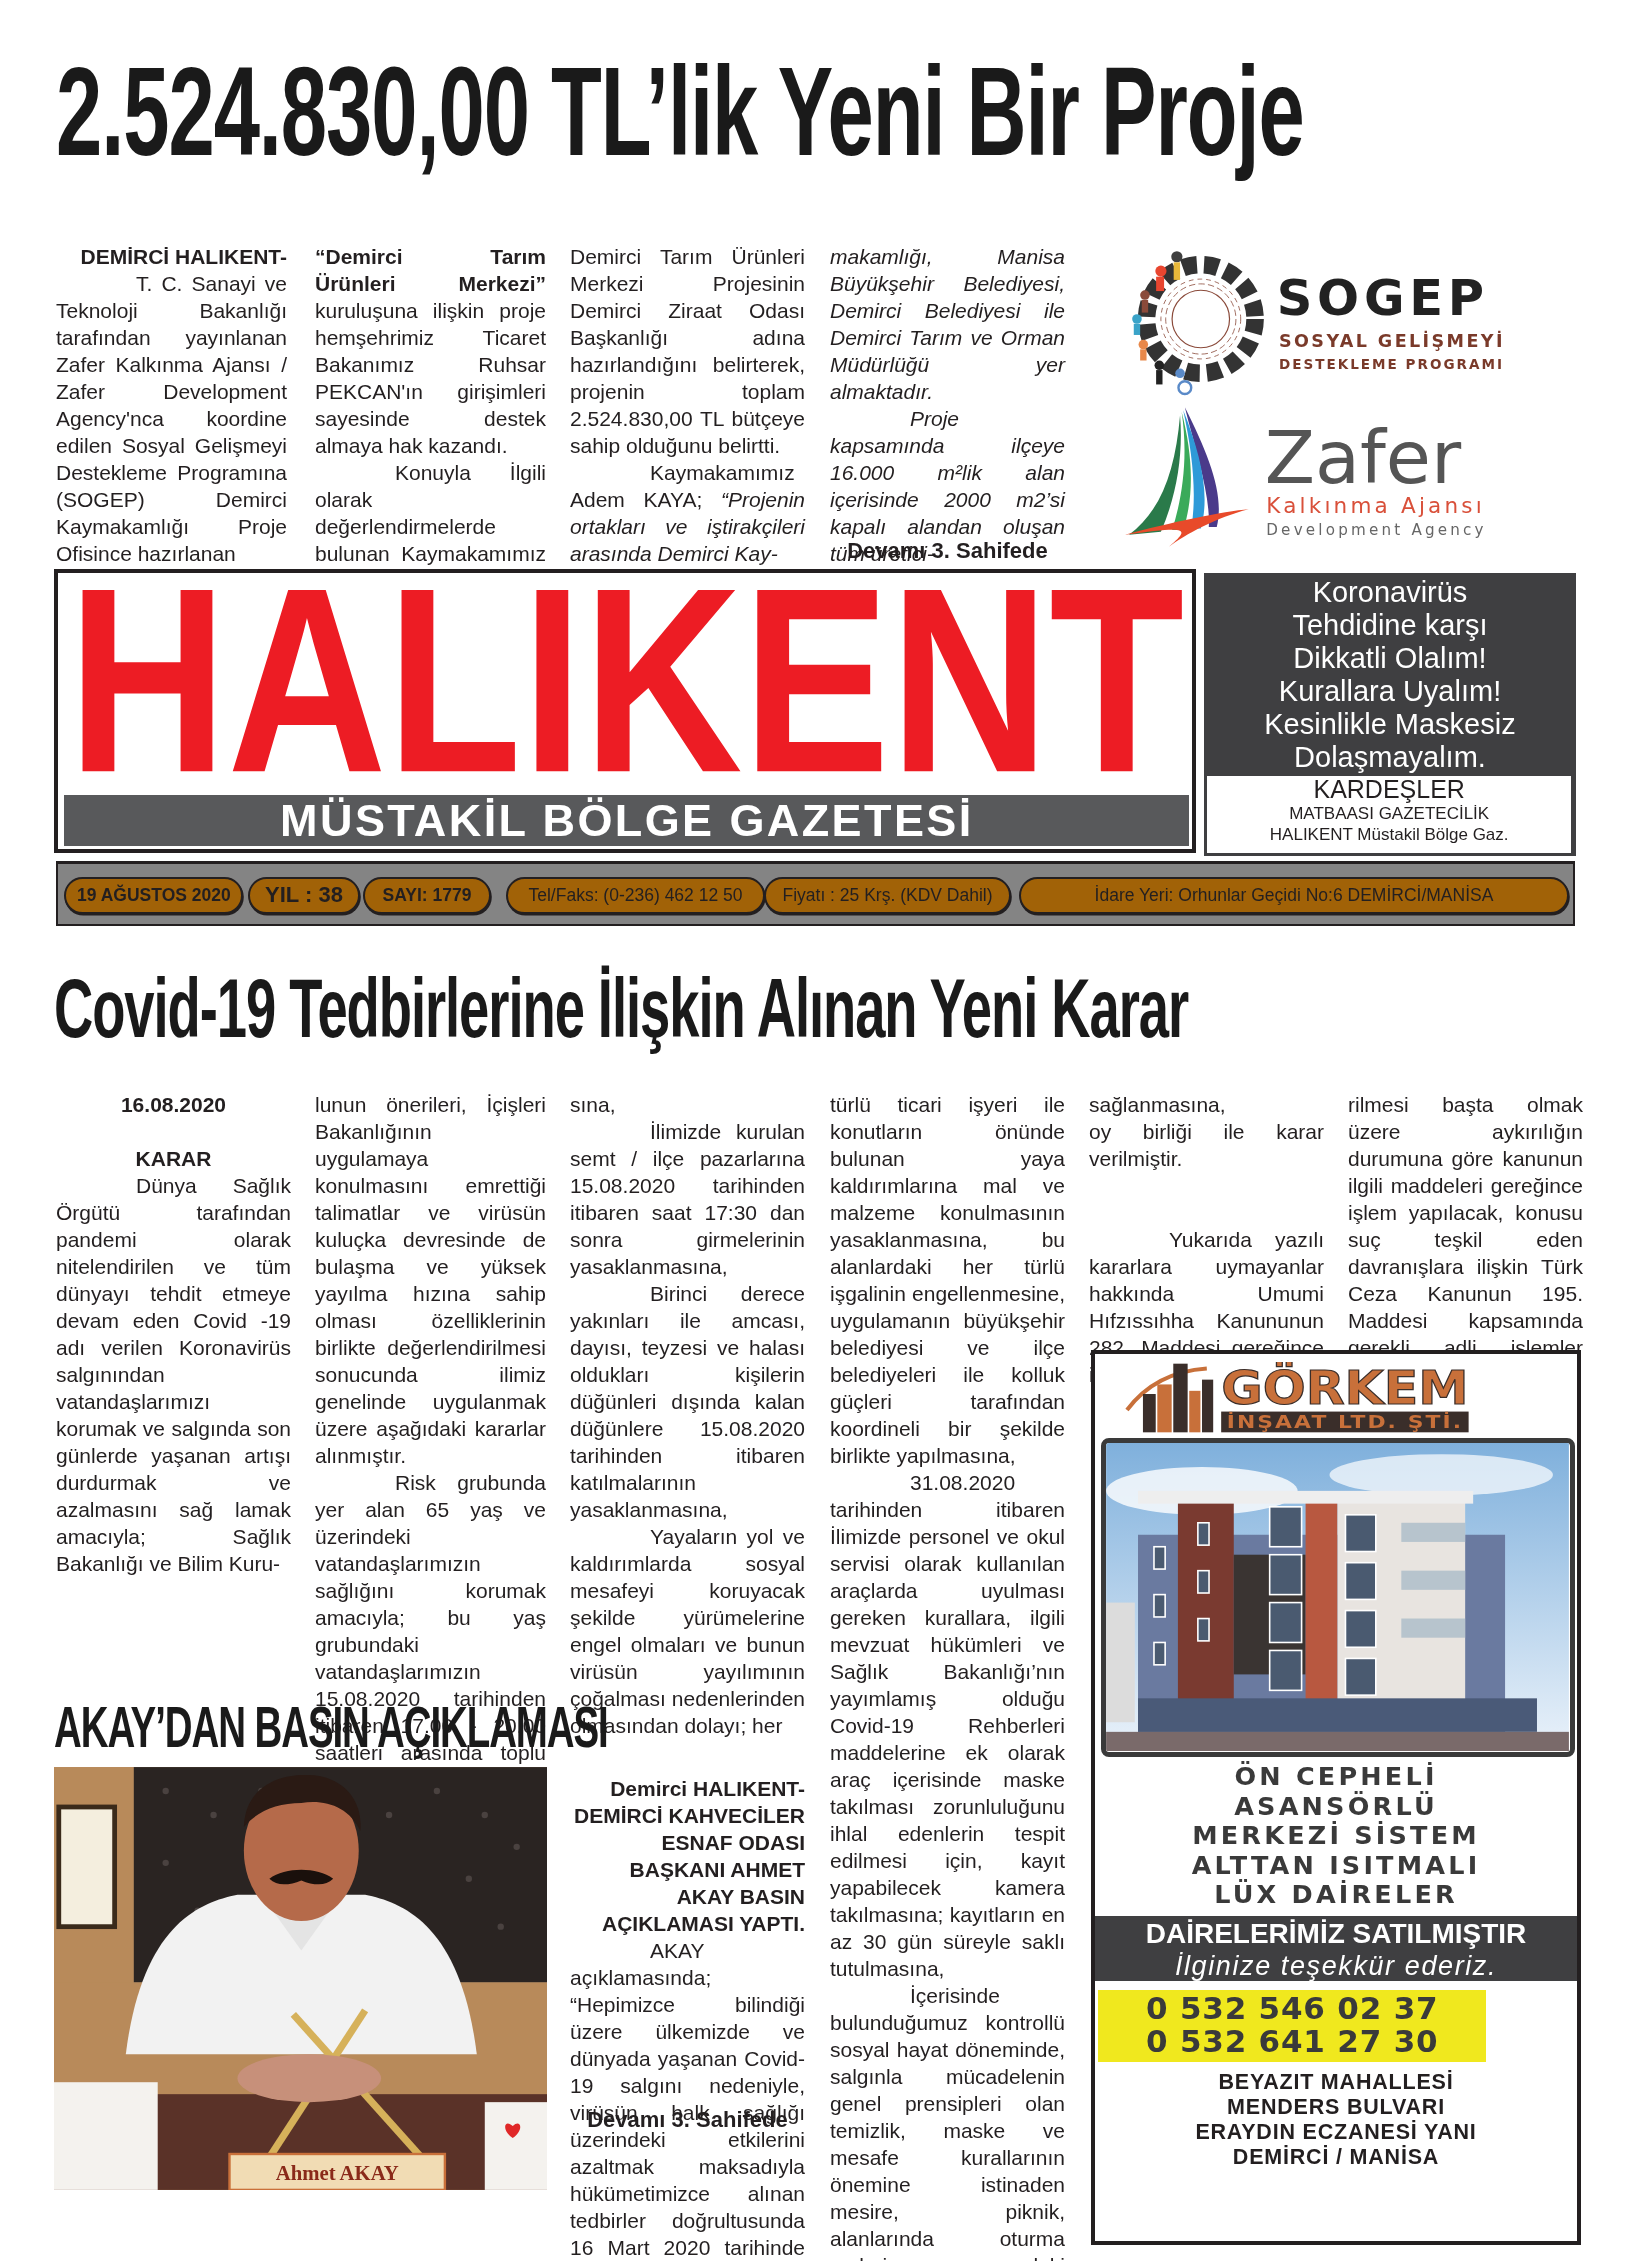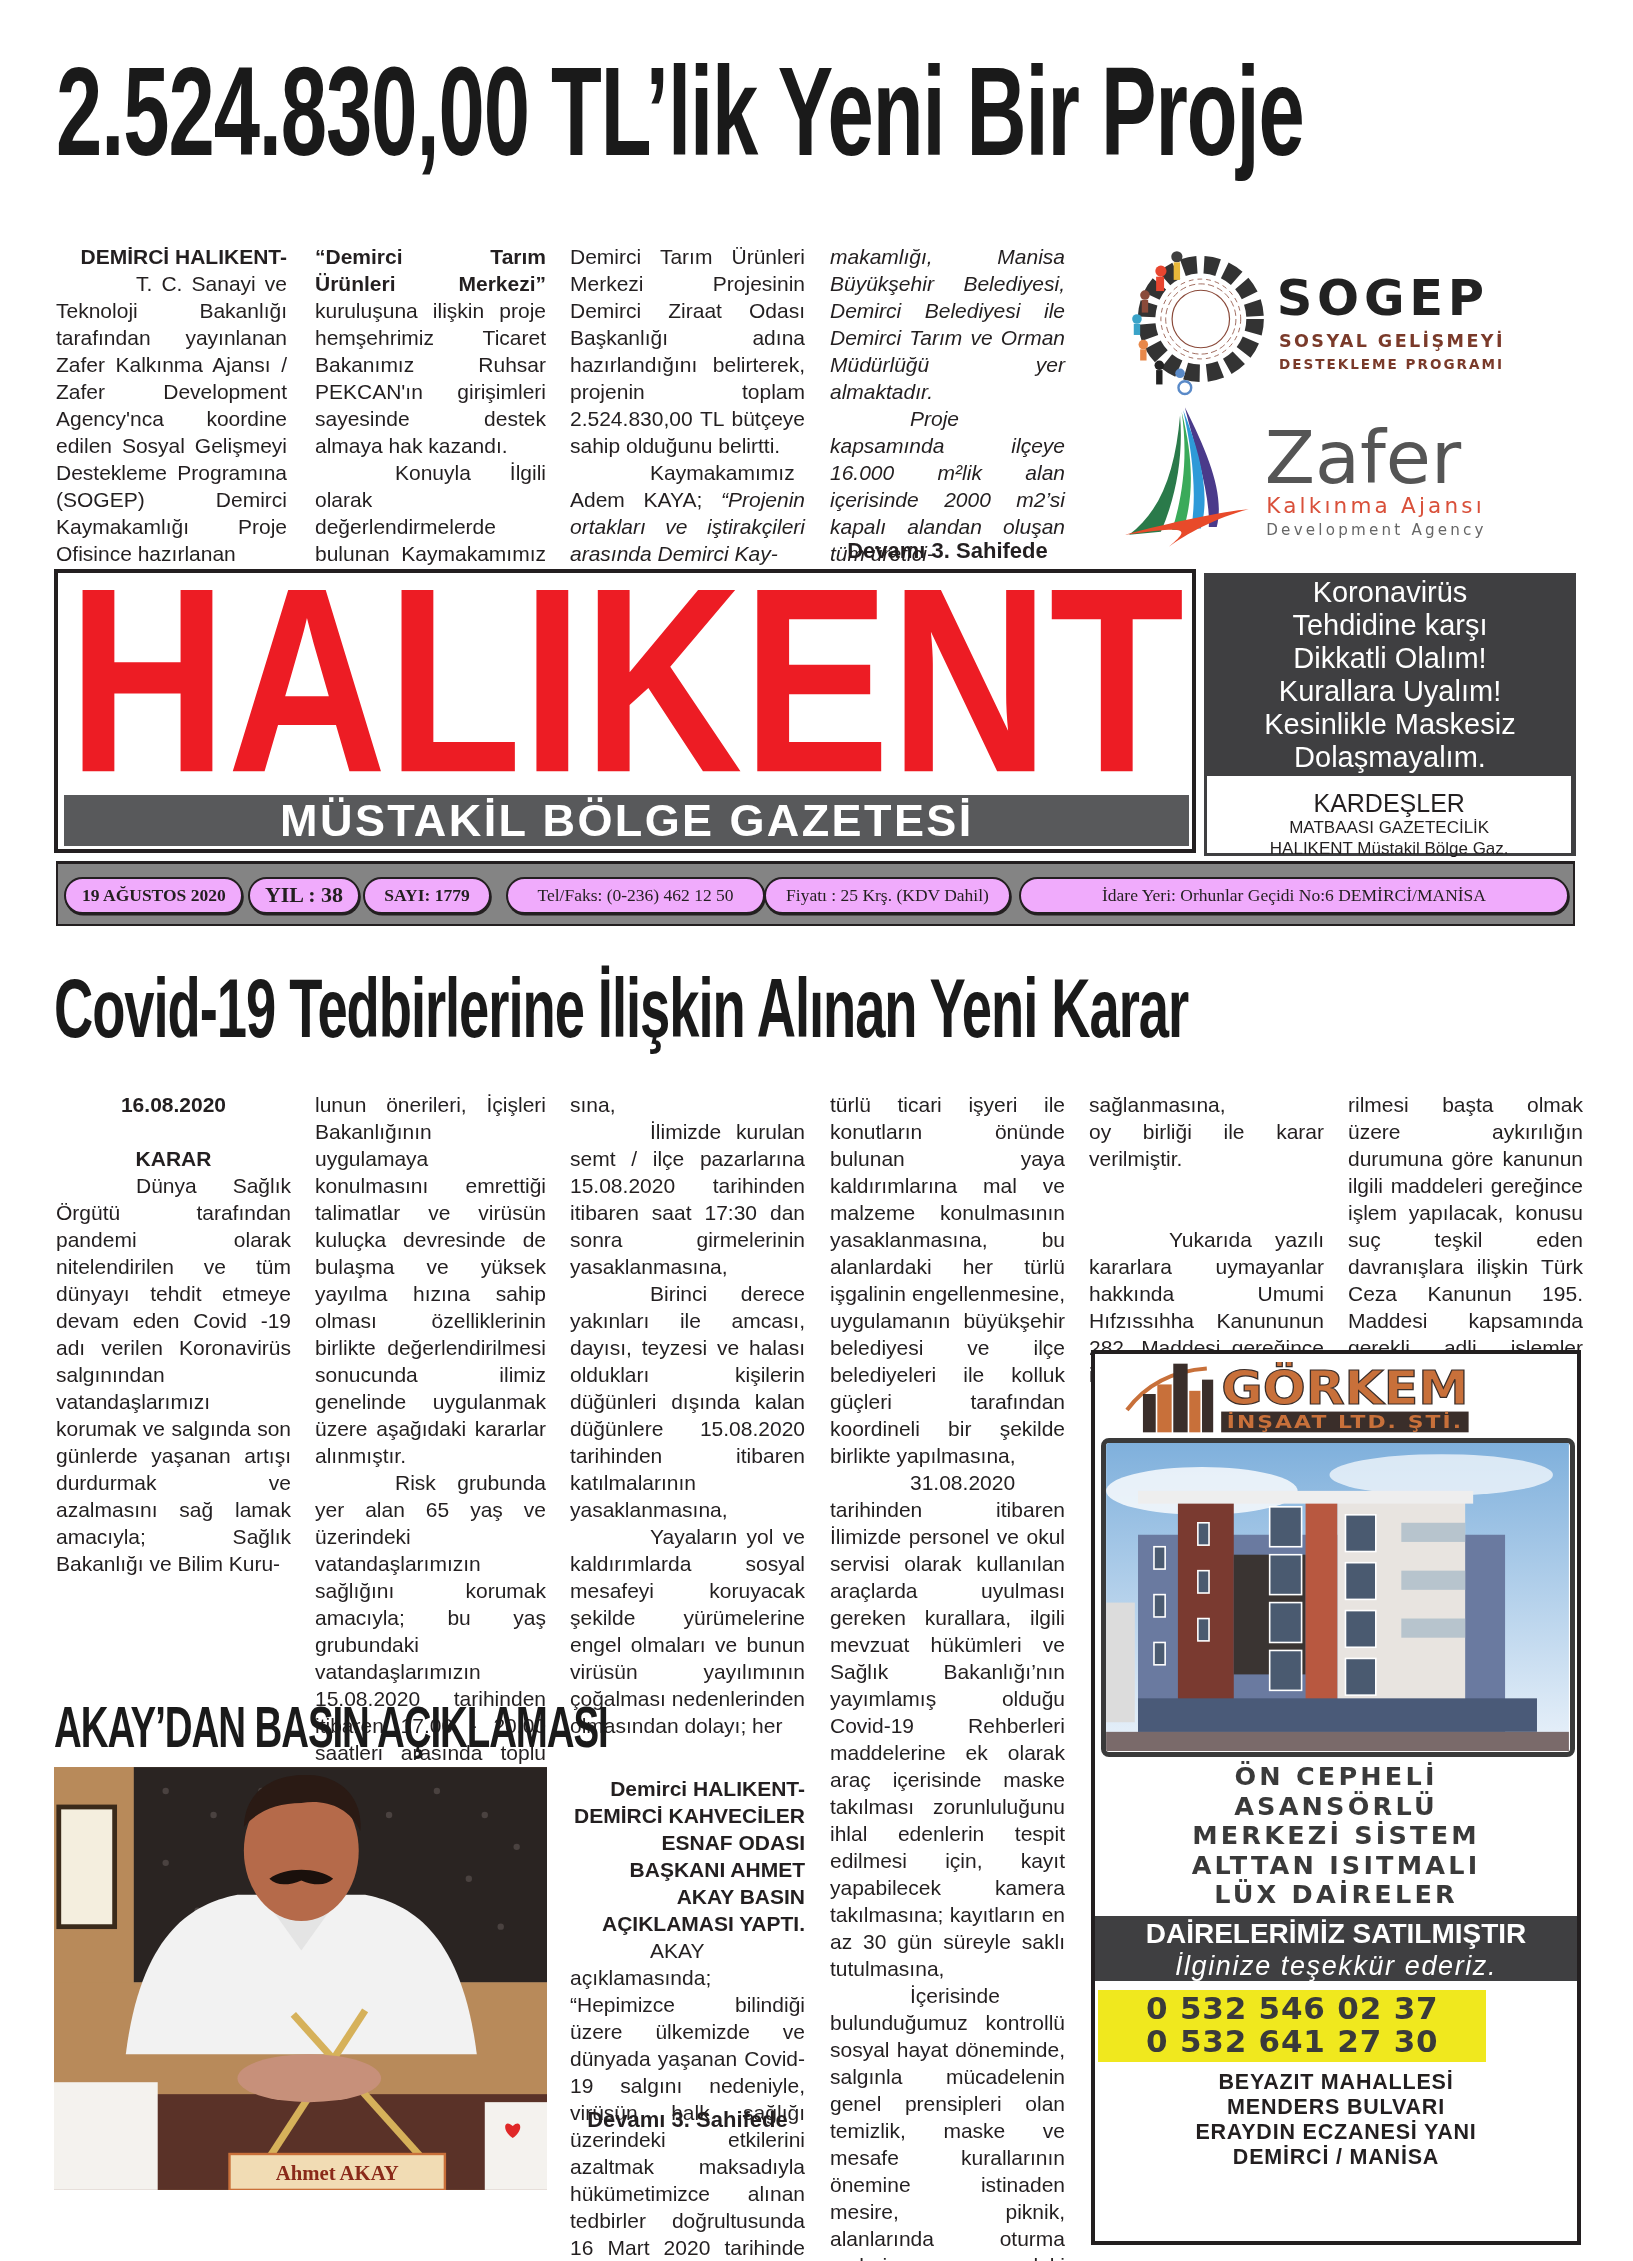--- a/index.html
+++ b/index.html
@@ -37,26 +37,26 @@
 
   
   #masthead { left: 54px; top: 569px; width: 1142px; height: 284px; border: 4px solid #231f20; background: #fff; }
   #masthead-title { position: absolute; left: 4.8px; top: 4.8px; width: 1126px; height: 198px; }
   #masthead-sub { position: absolute; left: 6.4px; top: 222px; width: 1125px; height: 51px; background: #58595b; color: #fff; font-weight: 700; font-size: 45px; line-height: 51px; text-align: center; letter-spacing: 2.4px; }
 
   
   #corona-box { left: 1204px; top: 573px; width: 372px; height: 283px; background: #3f3f41; }
   #corona-text { position: absolute; left: 0; top: 3.2px; width: 100%; text-align: center; color: #fff; font-size: 29px; line-height: 33px; }
   #printer-box { position: absolute; left: 3.2px; top: 203px; width: 364px; height: 77px; background: #fff; text-align: center; color: #231f20; }
-  #printer-box .p1 { font-size: 25px; line-height: 27px; margin-top: 14px; }
+  #printer-box .p1 { font-size: 25px; line-height: 27px; margin-top: 0; }
   #printer-box .p2, #printer-box .p3 { font-size: 17px; line-height: 21px; }
 
   
   #info-bar { left: 56px; top: 861px; width: 1519px; height: 65px; background: #848484; border-top: 3.2px solid #231f20; border-bottom: 2.4px solid #231f20; border-left: 2.4px solid #231f20; border-right: 2.4px solid #231f20; }
-  .pill { position: absolute; top: 12.8px; height: 37px; border: 2.4px solid #231f20; border-radius: 19px; background: #f0abfc; font-family: Liberation Serif, serif; font-size: 17.5px; line-height: 32px; text-align: center; white-space: nowrap; color: #231f20; box-shadow: 0.8px 1.6px 0 #231f20; }
+  .pill { position: absolute; top: 12.8px; height: 37px; border: 2.4px solid #231f20; border-radius: 19px; background: #a16207; font-family: Liberation Sans, sans-serif; font-size: 17.5px; line-height: 32px; text-align: center; white-space: nowrap; color: #231f20; box-shadow: 0.8px 1.6px 0 #231f20; }
   .pill.bold { font-weight: 700; }
   #pill-date { left: 6.4px; width: 179px; }
   #pill-year { left: 190px; width: 112px; font-size: 22px; }
   #pill-issue { left: 305px; width: 128px; }
   #pill-tel { left: 448px; width: 259px; }
   #pill-price { left: 706px; width: 247px; }
   #pill-addr { left: 961px; width: 550px; }
 
   
   #cv-col-1 { left: 56px; top: 1091px; width: 235px; }

